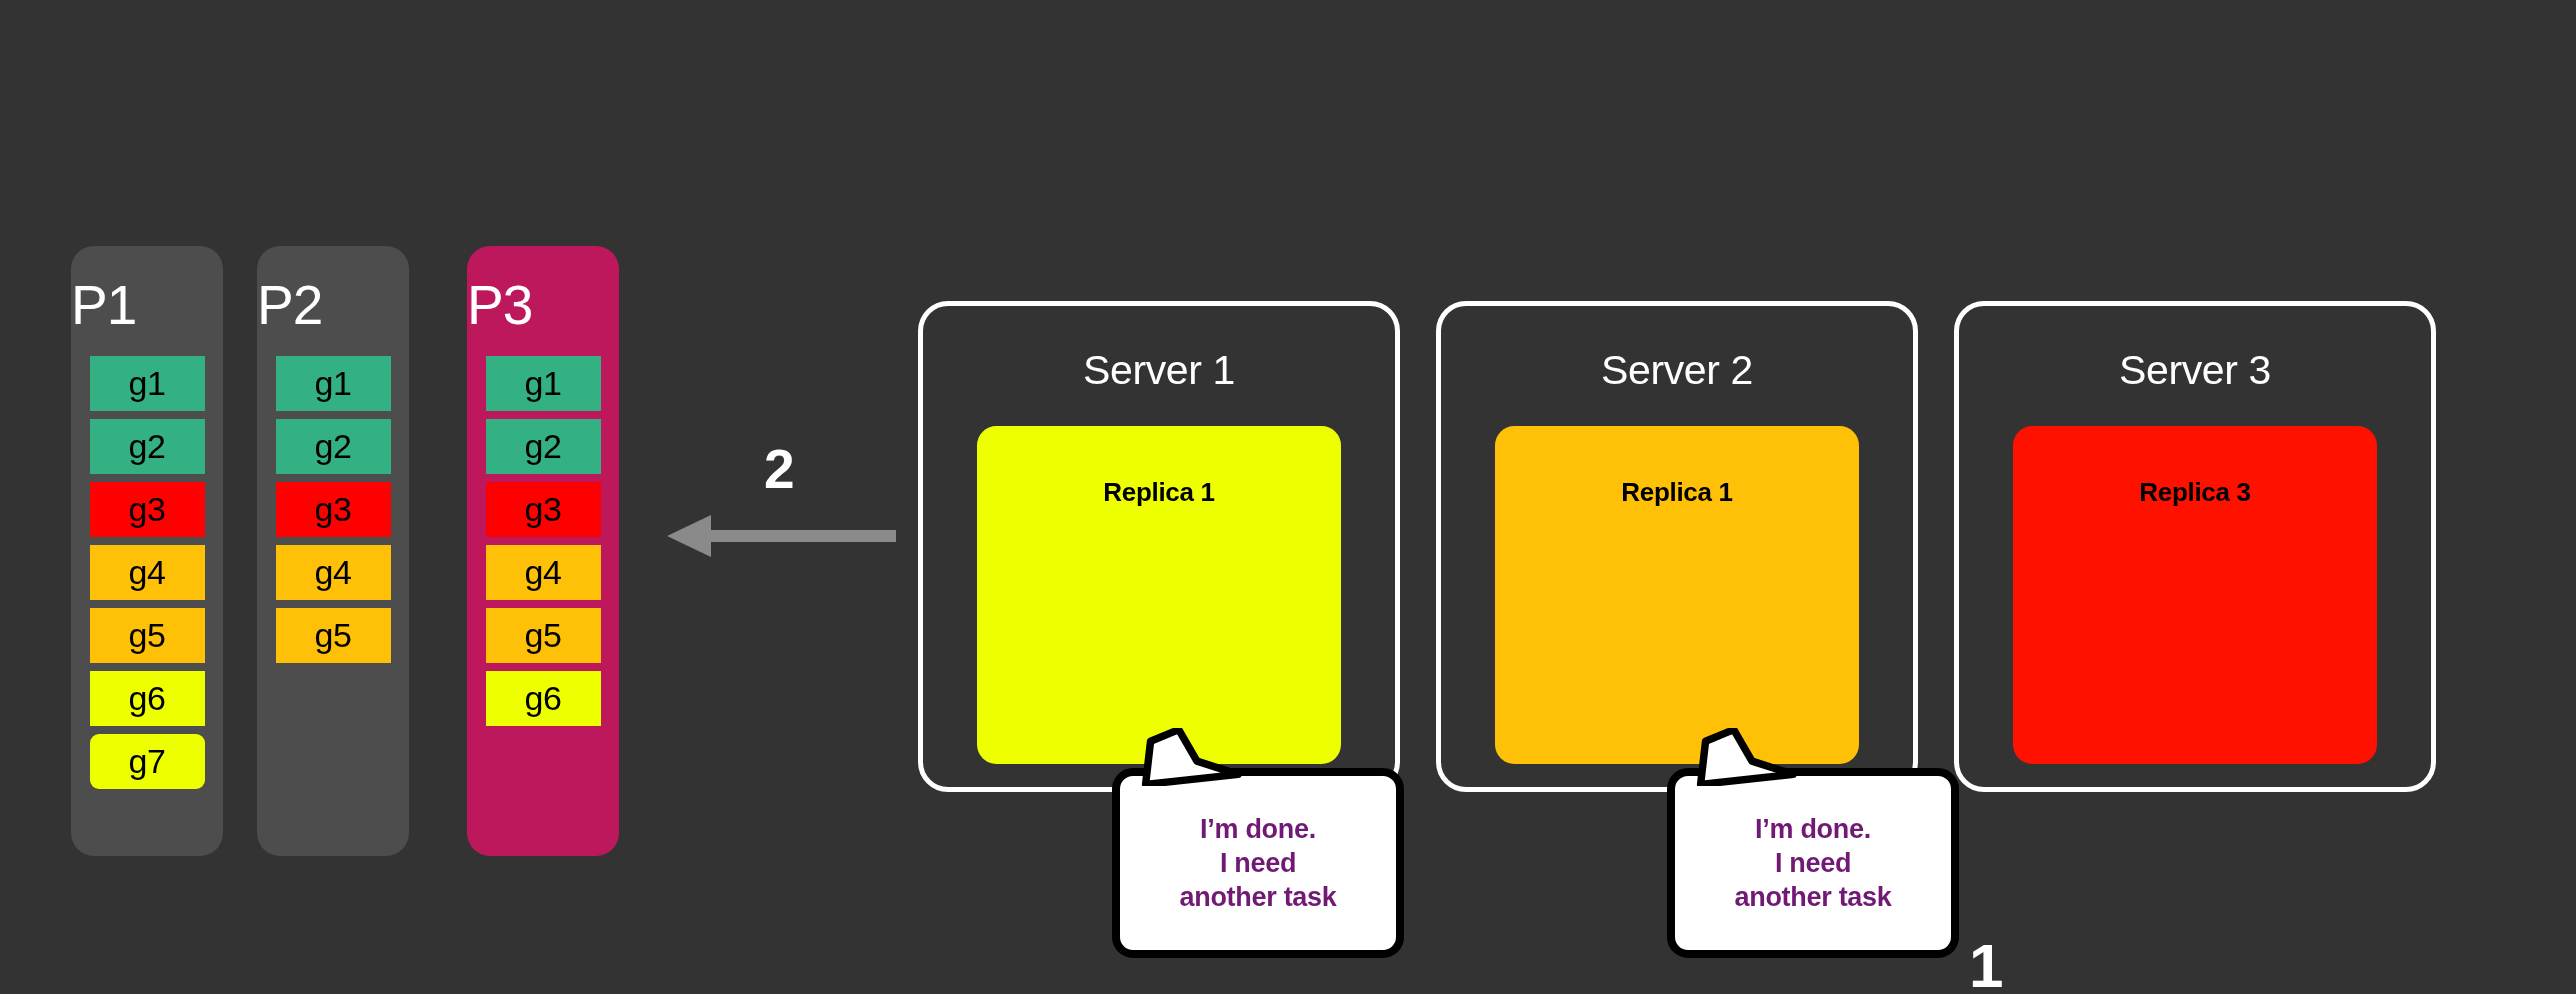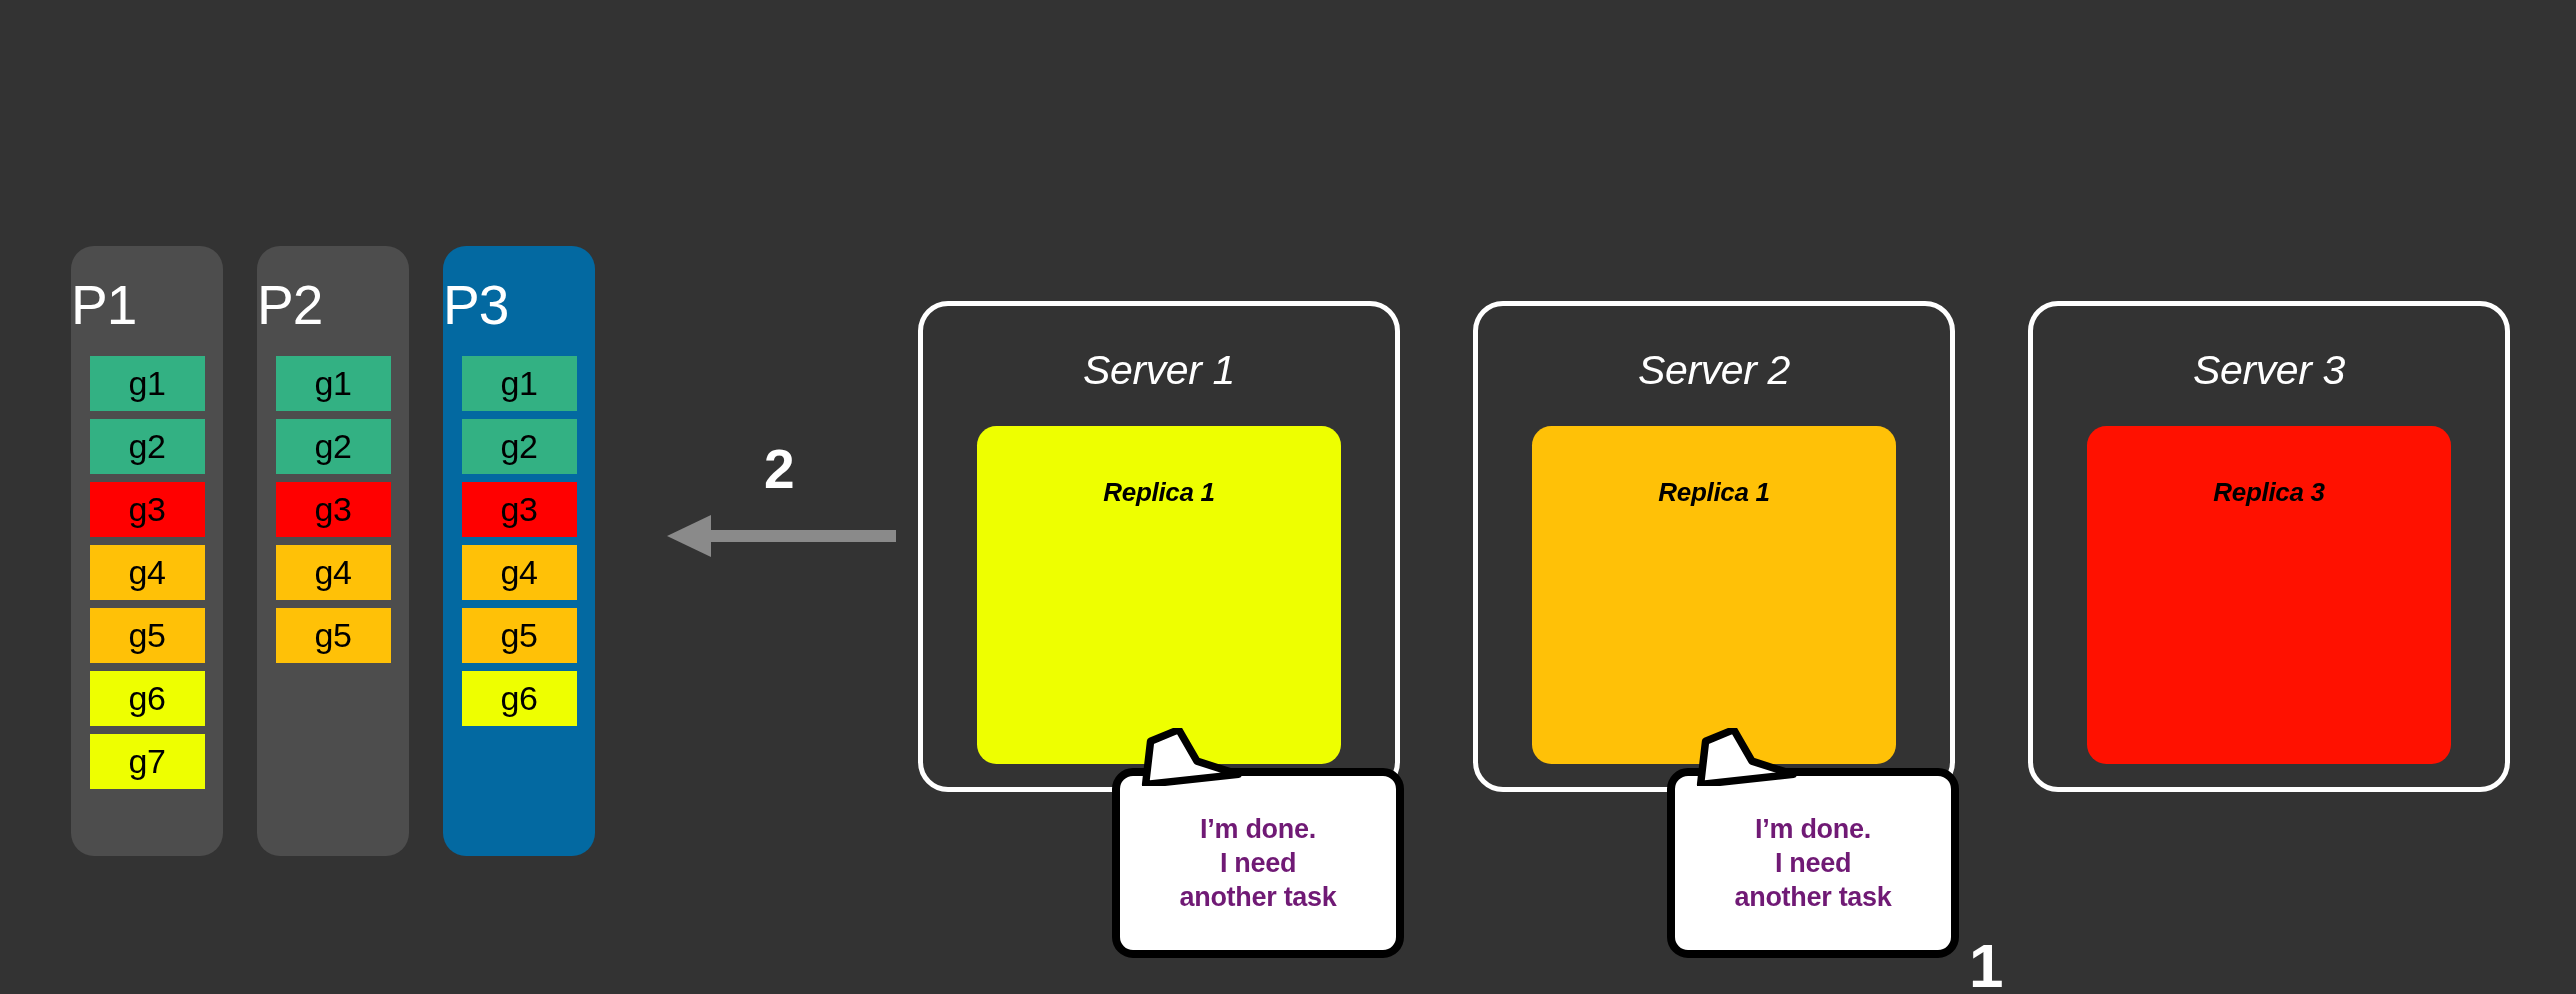--- a/index.html
+++ b/index.html
@@ -99,22 +99,21 @@
     border-bottom: 21px solid transparent;
     border-right: 44px solid #8a8a8a;
   }
 
   
   #servers {
     position: absolute;
     left: 918px;
     top: 301px;
     display: flex;
-    gap: 73px;
-    font-style: italic;
+    gap: 36px;
   }
   .server {
     width: 482px;
     height: 491px;
     border: 5.3px solid #ffffff;
     border-radius: 30px;
     box-sizing: border-box;
     position: relative;
     background: #333333;
     display: flex;
@@ -198,36 +197,36 @@
 
   <div class="partition" style="background-color: rgb(77, 77, 77);">
     <div class="partition-title">P1</div>
     <div class="task-list">
       <div class="task" style="background-color: rgb(51, 177, 131);">g1</div>
       <div class="task" style="background-color: rgb(51, 177, 131);">g2</div>
       <div class="task" style="background-color: rgb(255, 0, 0);">g3</div>
       <div class="task" style="background-color: rgb(255, 193, 7);">g4</div>
       <div class="task" style="background-color: rgb(255, 193, 7);">g5</div>
       <div class="task" style="background-color: rgb(238, 255, 0);">g6</div>
-      <div class="task" style="background-color: rgb(238, 255, 0);">g7</div>
+      <div class="task" style="background-color: rgb(238, 255, 0); border-radius: 9px;">g7</div>
     </div>
   </div>
 
   <div class="partition" style="background-color: rgb(77, 77, 77);">
     <div class="partition-title">P2</div>
     <div class="task-list">
       <div class="task" style="background-color: rgb(51, 177, 131);">g1</div>
       <div class="task" style="background-color: rgb(51, 177, 131);">g2</div>
       <div class="task" style="background-color: rgb(255, 0, 0);">g3</div>
       <div class="task" style="background-color: rgb(255, 193, 7);">g4</div>
       <div class="task" style="background-color: rgb(255, 193, 7);">g5</div>
     </div>
   </div>
 
-  <div class="partition" style="background-color: #0369a1;">
+  <div class="partition" style="background-color: #be185d; margin-left: 24px;">
     <div class="partition-title">P3</div>
     <div class="task-list">
       <div class="task" style="background-color: rgb(51, 177, 131);">g1</div>
       <div class="task" style="background-color: rgb(51, 177, 131);">g2</div>
       <div class="task" style="background-color: rgb(255, 0, 0);">g3</div>
       <div class="task" style="background-color: rgb(255, 193, 7);">g4</div>
       <div class="task" style="background-color: rgb(255, 193, 7);">g5</div>
       <div class="task" style="background-color: rgb(238, 255, 0);">g6</div>
     </div>
   </div>

